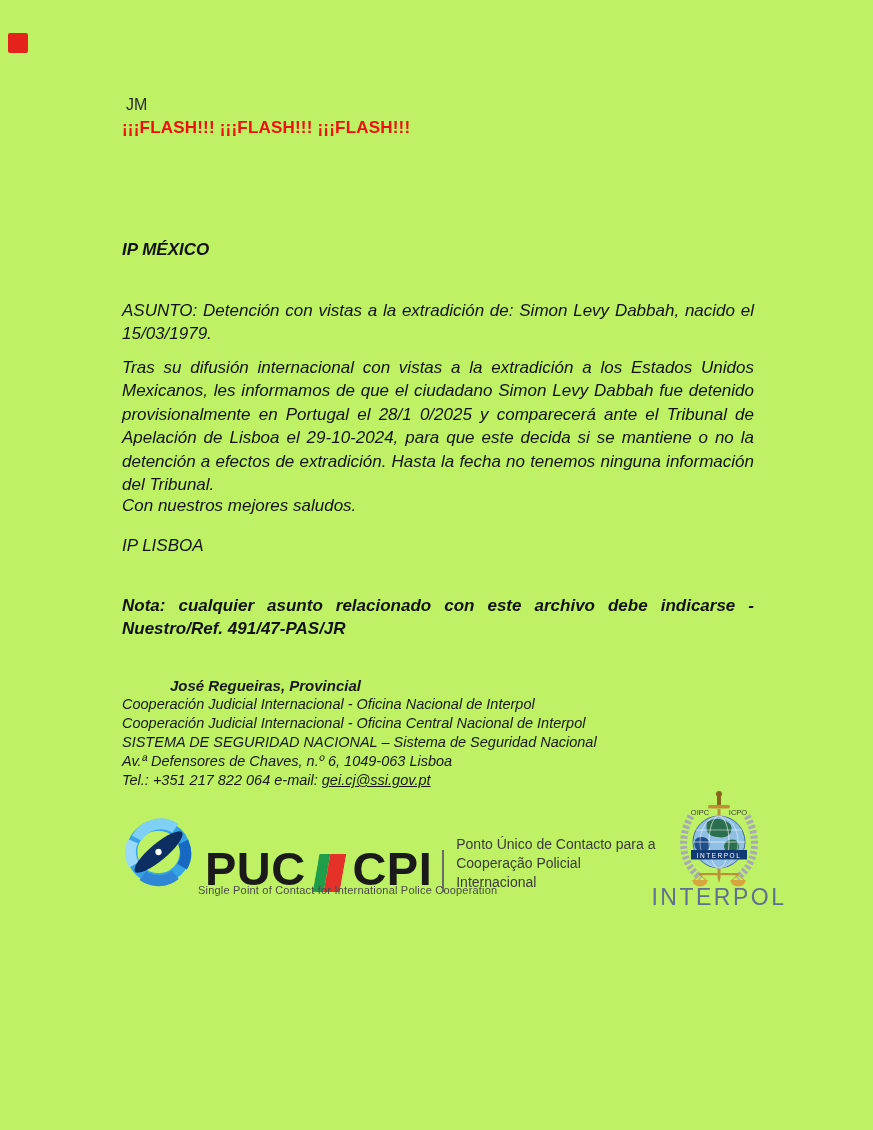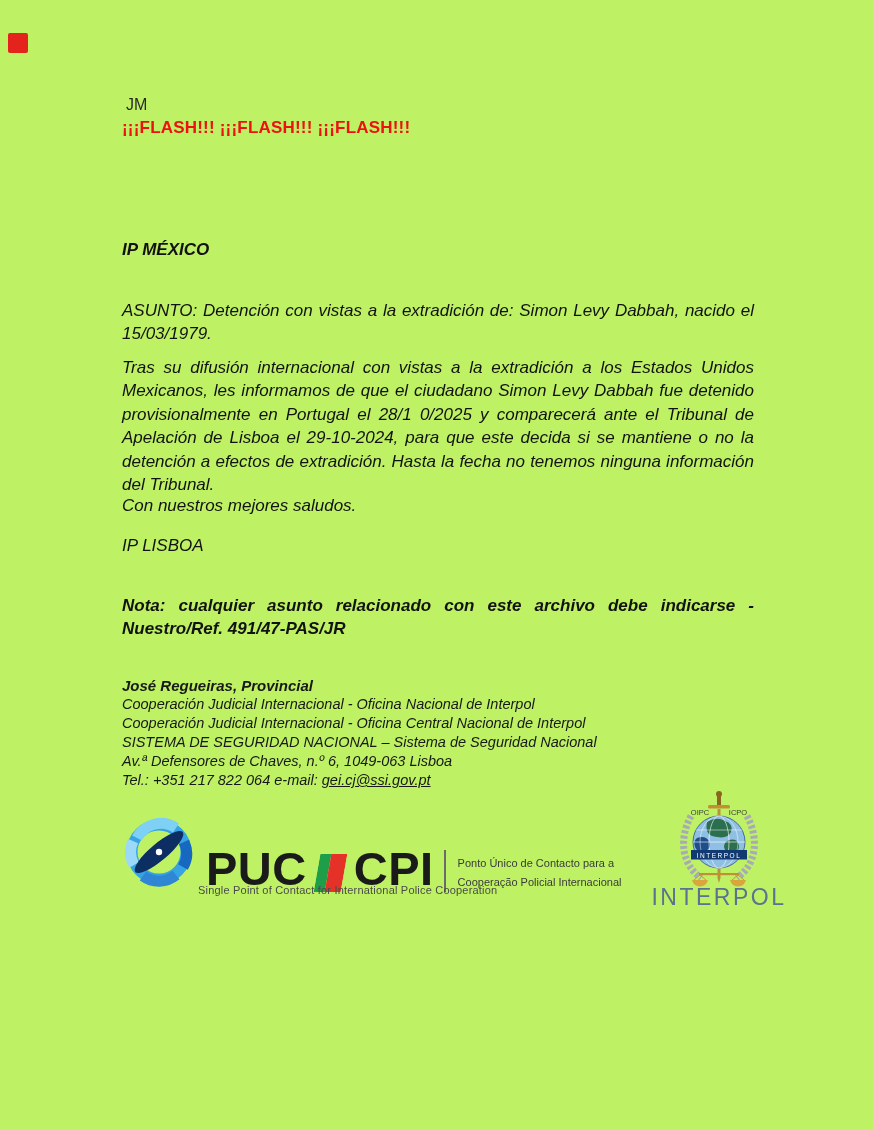--- a/index.html
+++ b/index.html
@@ -11,32 +11,32 @@
   .flash{left:122px;top:118px;font-size:17px;font-weight:700;color:#ee1111;letter-spacing:.2px;}
   .refs{left:122px;top:159px;width:632px;font-size:17px;font-weight:700;line-height:23px;}
   .refs p{margin:0;}
   .ipmex{left:122px;top:240px;font-size:17px;font-weight:700;font-style:italic;text-align:center;}
   .asunto{left:122px;top:299px;width:632px;font-size:17px;font-style:italic;line-height:23px;text-align:justify;}
   .bodytx{left:122px;top:356px;width:632px;font-size:17px;font-style:italic;line-height:23.4px;text-align:justify;}
   .closing{left:122px;top:496px;font-size:17px;font-style:italic;}
   .sender{left:122px;top:536px;font-size:17px;font-style:italic;}
   .nota{left:122px;top:594px;width:632px;font-size:17px;font-weight:700;font-style:italic;line-height:23.4px;text-align:justify;}
   .sig{left:122px;top:676px;font-size:14.5px;font-style:italic;line-height:19px;color:#181818;}
-  .sig .name{font-weight:700;font-size:15px;}
+  .sig .name{font-weight:700;font-size:15px;margin-left:48px;}
   .sig .email{text-decoration:underline;margin-top:37px;}
   
   .puclogo{left:122px;top:812px;height:92px;width:540px;}
   .pucrow{display:flex;align-items:flex-end;}
   .pucword{font-size:47px;font-weight:700;color:#1a1a1a;line-height:1;letter-spacing:.5px;}
   .wleft{margin-left:10px;}
   .flag{width:27px;height:38px;transform:skewX(-10deg);margin:0 10px;display:flex;overflow:hidden;}
   .flag .fg{width:42%;height:100%;background:#1e9e48;}
   .flag .fr{flex:1;height:100%;background:#e53228;}
   .vbar{width:2px;height:42px;background:#6b6b6b;margin:0 12px 0 10px;}
-  .ptlines{font-size:11px;color:#3a3a3a;line-height:19px;}
+  .ptlines{font-size:14px;color:#3a3a3a;line-height:19px;}
   .entag{position:absolute;left:76px;top:72px;font-size:11px;color:#4a4a4a;letter-spacing:.2px;}
   
   .interpol{left:648px;top:790px;width:142px;text-align:center;}
   .interpol svg{display:block;margin:0 auto;}
   .iword{font-size:23px;letter-spacing:2.5px;color:#5d7191;margin-top:-8px;font-weight:400;}
 </style>
 </head>
 <body>
 
 <div class="page">

